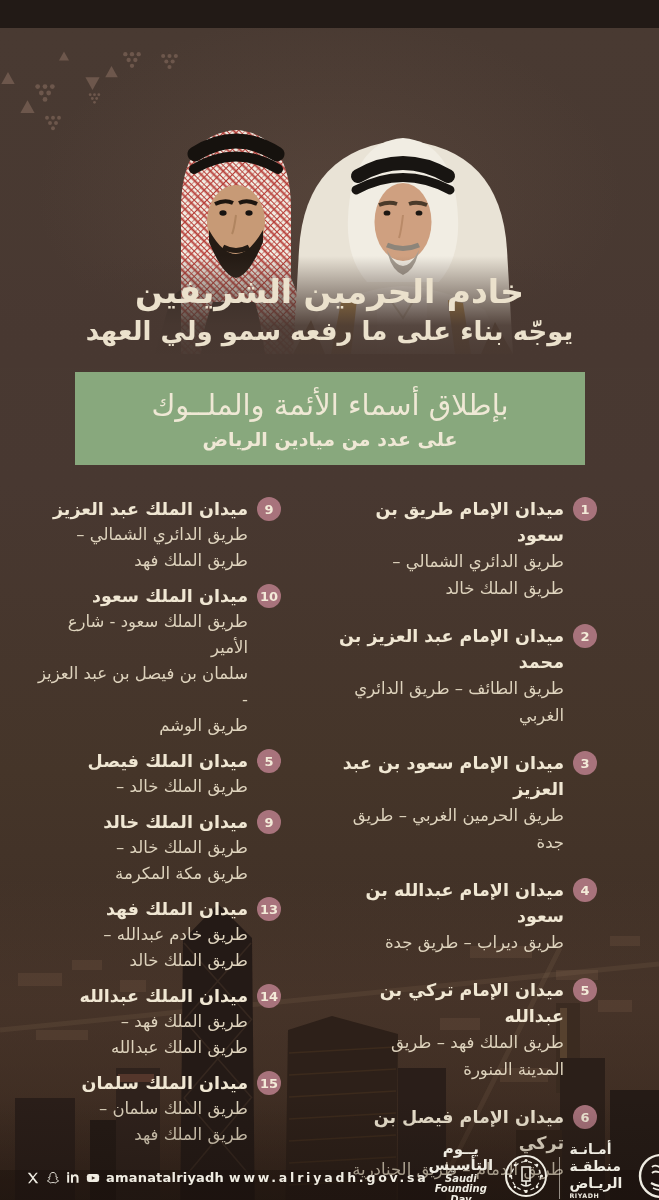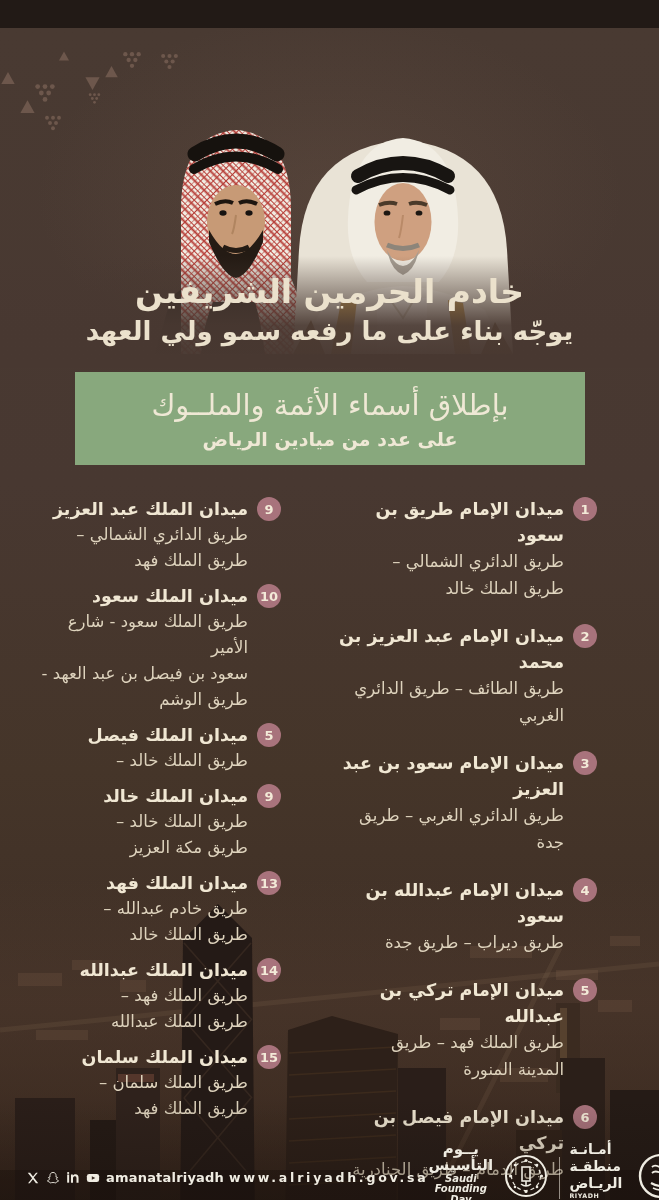--- a/index.html
+++ b/index.html
@@ -261,21 +261,21 @@
         <span class="num">2</span>
         <div class="txt">
             <div class="t">ميدان الإمام عبد العزيز بن محمد</div>
           <div class="r">طريق الطائف – طريق الدائري الغربي</div>
           </div>
       </div>
       <div class="item">
         <span class="num">3</span>
         <div class="txt">
             <div class="t">ميدان الإمام سعود بن عبد العزيز</div>
-          <div class="r">طريق الدائري الغربي – طريق جدة</div>
+          <div class="r">طريق الحرمين الغربي – طريق جدة</div>
           </div>
       </div>
       <div class="item">
         <span class="num">4</span>
         <div class="txt">
             <div class="t">ميدان الإمام عبدالله بن سعود</div>
           <div class="r">طريق ديراب – طريق جدة</div>
           </div>
       </div>
       <div class="item">
@@ -308,37 +308,37 @@
             <div class="t">ميدان الملك عبد العزيز</div>
           <div class="r">طريق الدائري الشمالي –</div>
           <div class="r">طريق الملك فهد</div>
           </div>
       </div>
       <div class="item">
         <span class="num">10</span>
         <div class="txt">
             <div class="t">ميدان الملك سعود</div>
           <div class="r">طريق الملك سعود - شارع الأمير</div>
-          <div class="r">سعود بن فيصل بن عبد العهد -</div>
+          <div class="r">سلمان بن فيصل بن عبد العزيز -</div>
           <div class="r">طريق الوشم</div>
           </div>
       </div>
       <div class="item">
         <span class="num">5</span>
         <div class="txt">
             <div class="t">ميدان الملك فيصل</div>
           <div class="r">طريق الملك خالد –</div>
           </div>
       </div>
       <div class="item">
         <span class="num">9</span>
         <div class="txt">
             <div class="t">ميدان الملك خالد</div>
           <div class="r">طريق الملك خالد –</div>
-          <div class="r">طريق مكة العزيز</div>
+          <div class="r">طريق مكة المكرمة</div>
           </div>
       </div>
       <div class="item">
         <span class="num">13</span>
         <div class="txt">
             <div class="t">ميدان الملك فهد</div>
           <div class="r">طريق خادم عبدالله –</div>
           <div class="r">طريق الملك خالد</div>
           </div>
       </div>

